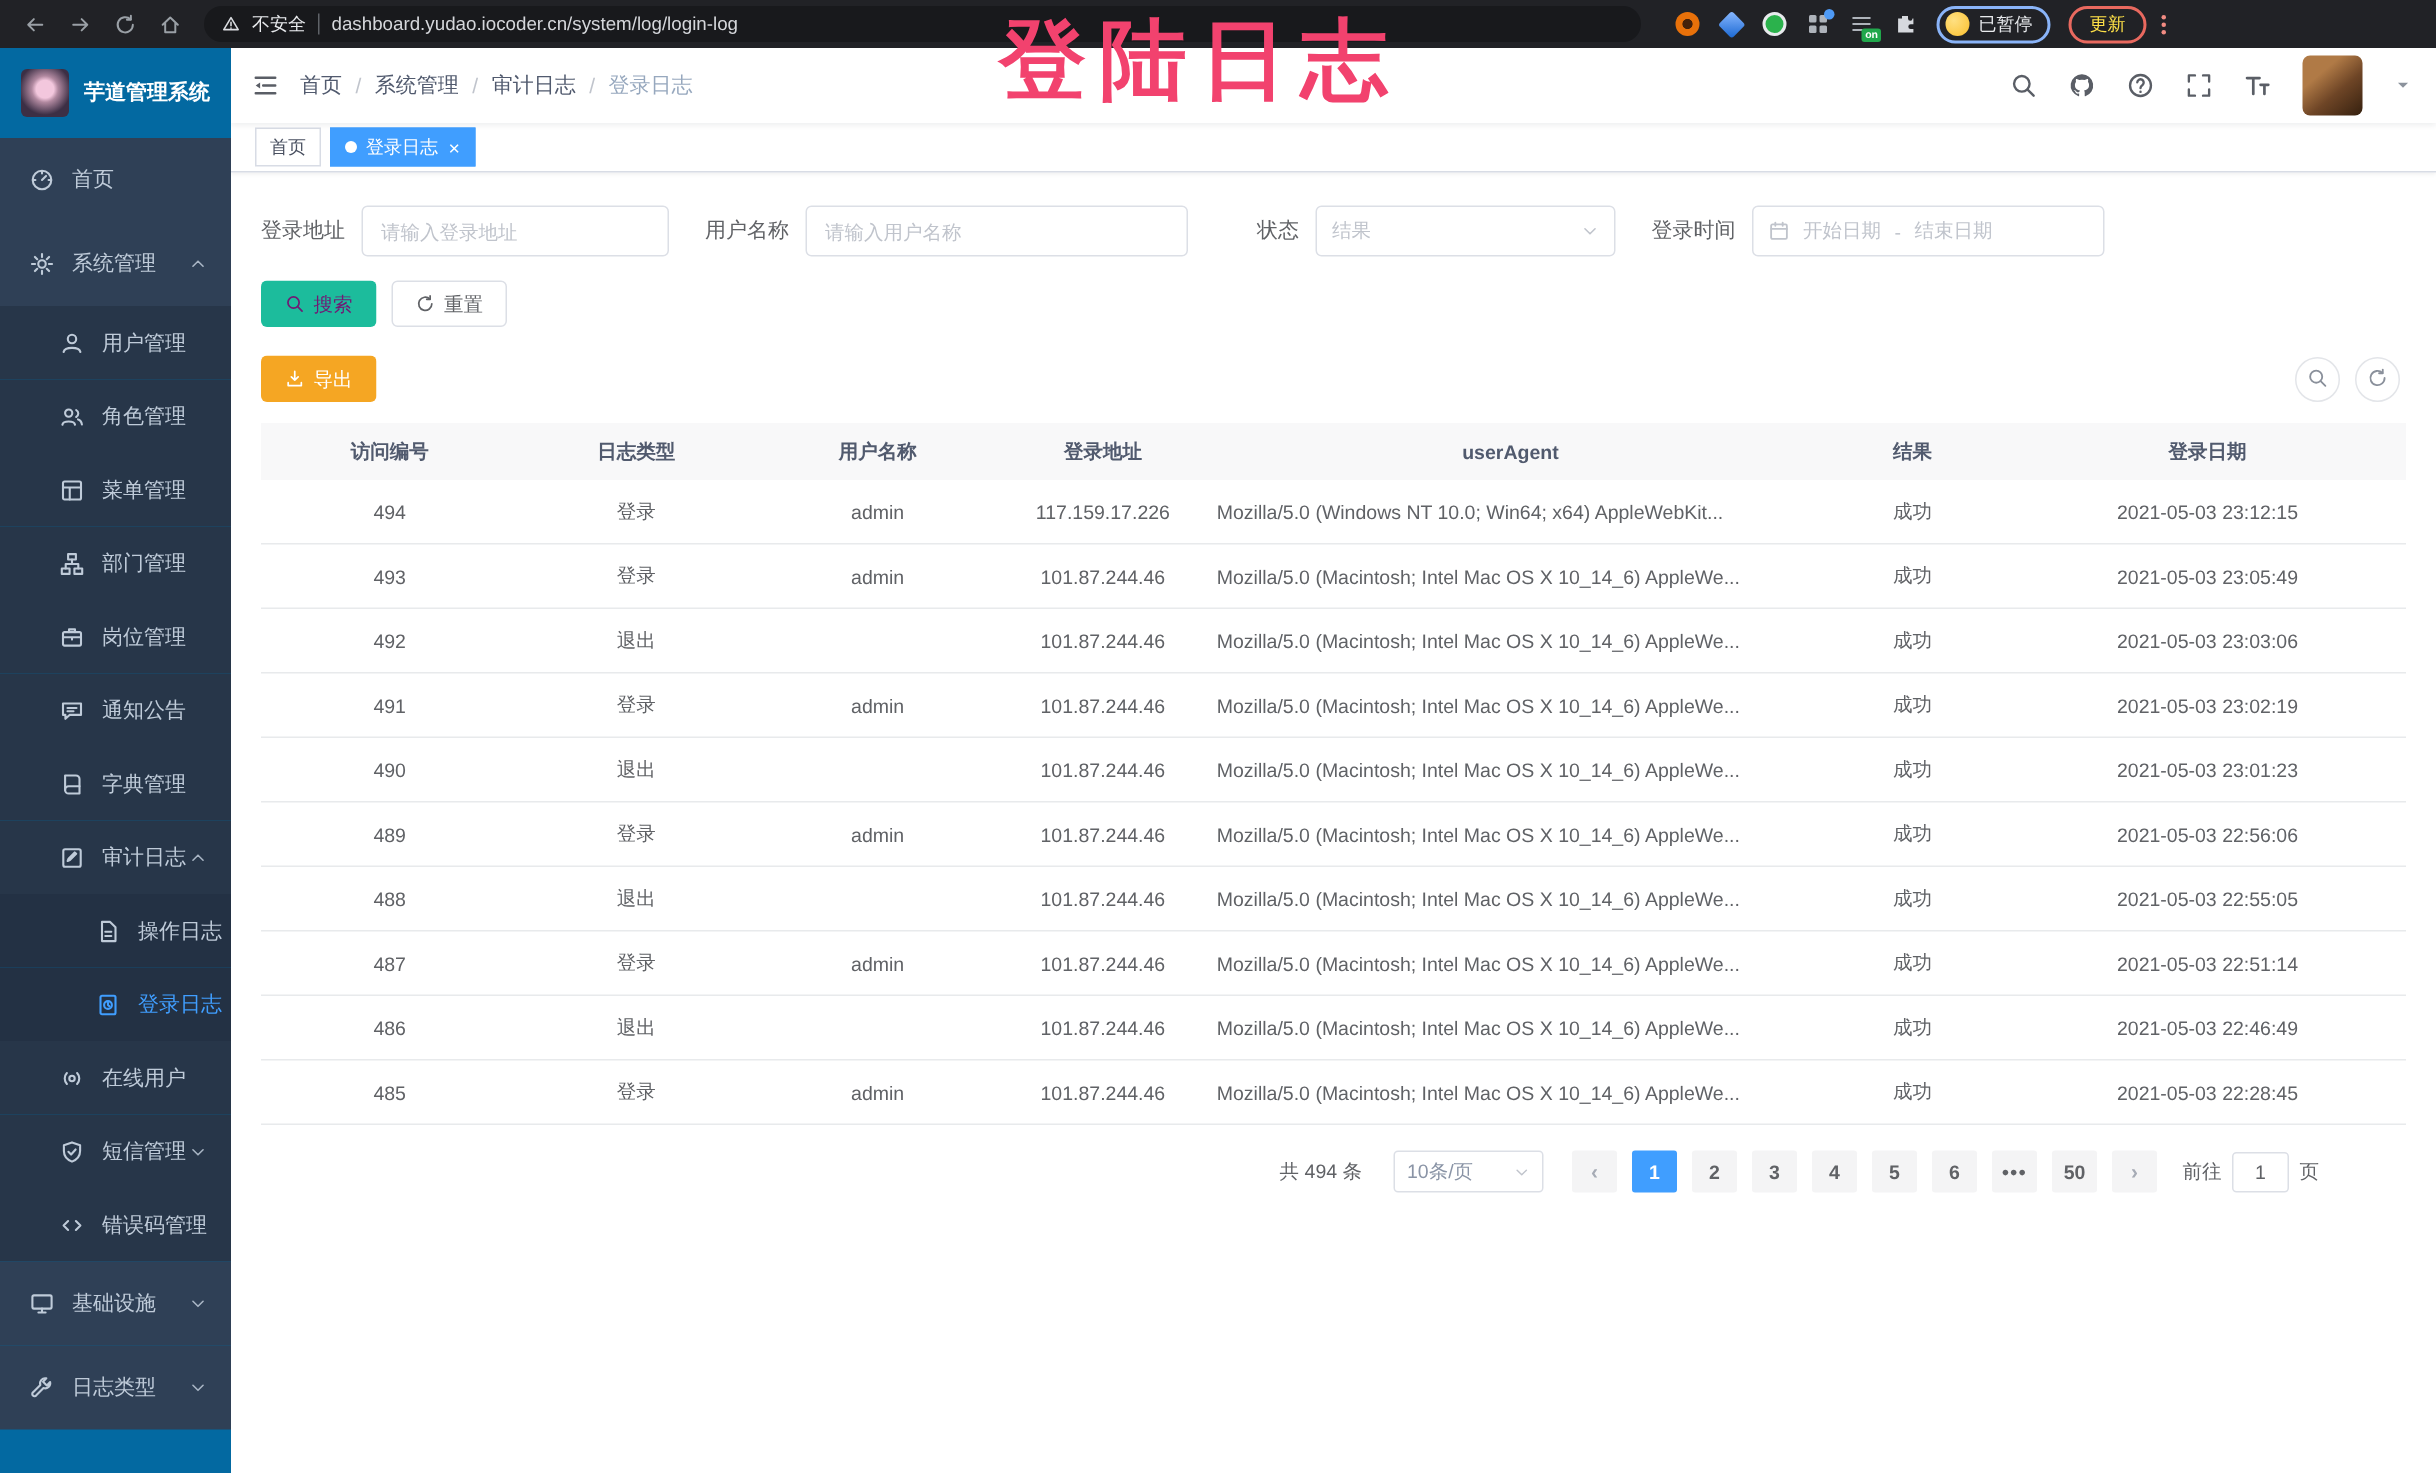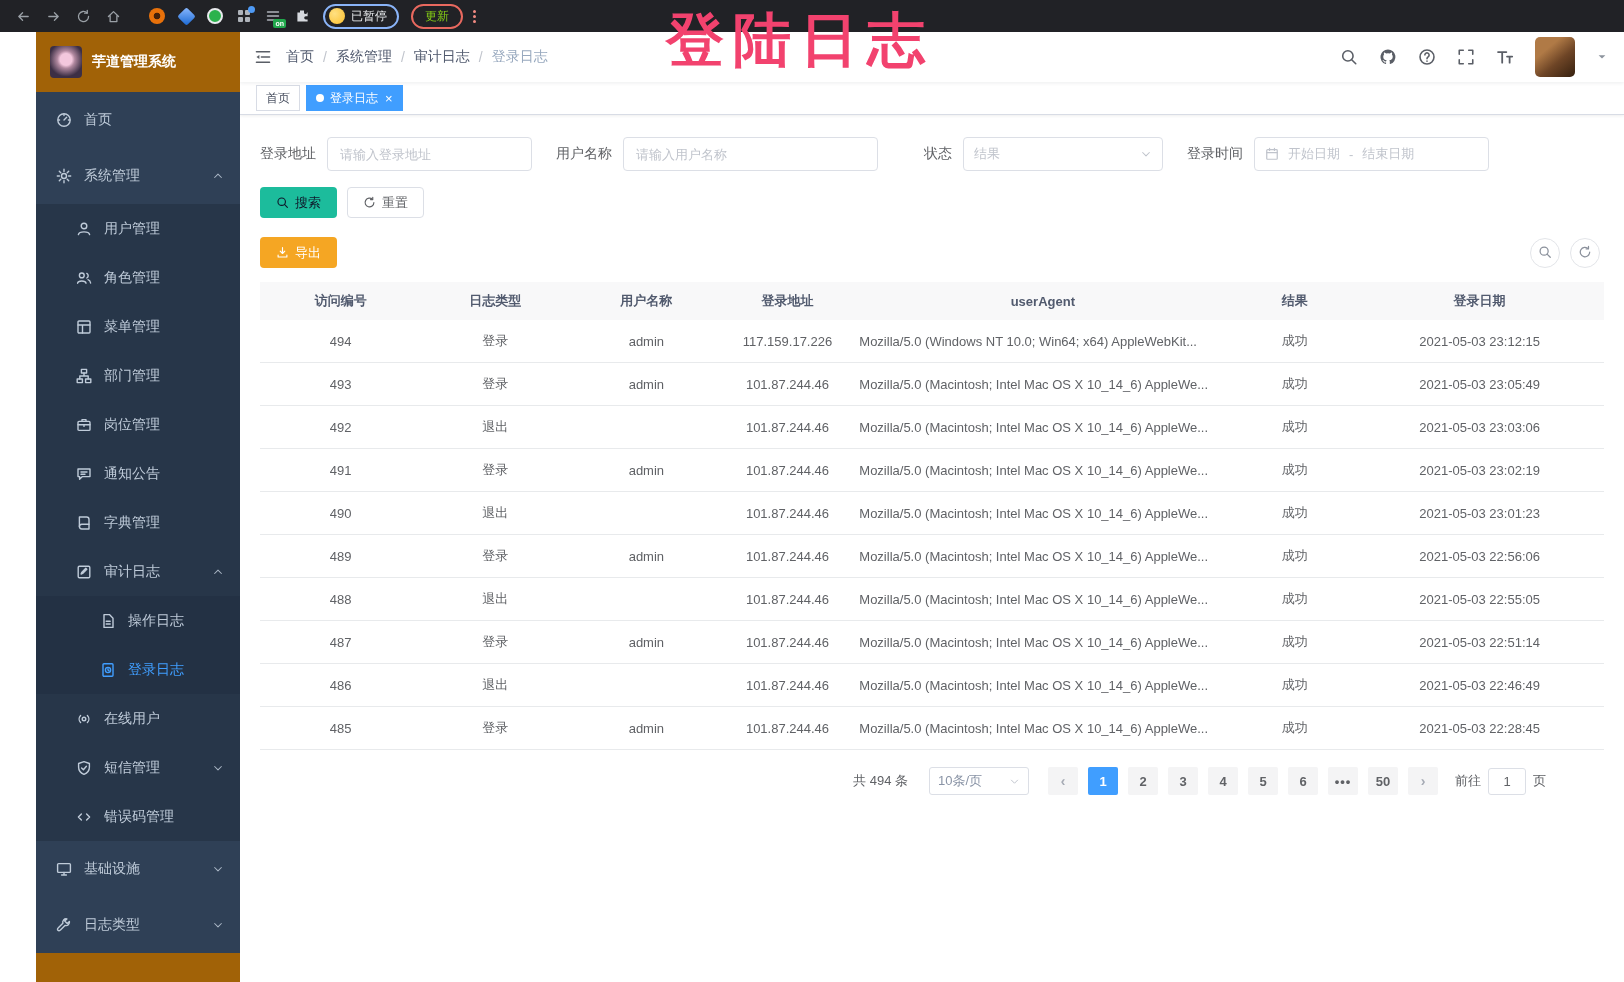--- a/index.html
+++ b/index.html
@@ -24,27 +24,27 @@
   .ext-gem { width:13px; height:13px; background:linear-gradient(135deg,#8ab9ff,#1967d2); transform:rotate(45deg); border-radius:2px; }
   .ext-green { width:16px; height:16px; border-radius:50%; background:#2bb24c; border:2px solid #e8eaed; }
   .ext svg { width:16px; height:16px; }
   .ext .dot-badge { position:absolute; top:-1px; right:-2px; width:7px; height:7px; border-radius:50%; background:#4e9af5; }
   .on-badge { position:absolute; bottom:-3px; right:-4px; background:#21a84c; color:#fff; font-size:7px; font-weight:700; padding:0 2px; border-radius:2px; line-height:9px; }
   .pill { display:flex; align-items:center; gap:6px; border-radius:14px; padding:2px 10px 2px 4px; margin-left:12px; }
   .pill-paused { border:2px solid #8ab4f8; }
   .emoji-face { width:16px; height:16px; border-radius:50%; background:radial-gradient(circle at 35% 35%,#ffe082,#fbc02d); }
   .pill-label { color:#e8eaed; font-size:12px; white-space:nowrap; }
   .pill-update { border:2px solid #e9695f; padding:2px 12px; }
-  .pill-update .pill-label { color:#84cc16; }
+  .pill-update .pill-label { color:#fde047; }
   .kebab { display:flex; flex-direction:column; gap:2px; margin:0 2px 0 10px; }
   .kebab i { width:3px; height:3px; border-radius:50%; background:#f28b82; }
 
   
   .app { display:flex; height:950px; }
-  .sidebar { width:204px; background:#a16207; display:flex; flex-direction:column; flex:none; overflow:hidden;margin-left:36px; }
+  .sidebar { width:154px; background:#0369a1; display:flex; flex-direction:column; flex:none; overflow:hidden; }
   .logo-row { height:60px; display:flex; align-items:center; padding:0 14px; gap:10px; }
   .logo-img { width:32px; height:32px; border-radius:4px; background:radial-gradient(circle at 50% 42%,#f3c7dd 0 24%,#b0889f 36%,#3c2f45 70%); flex:none; }
   .logo-title { color:#fff; font-size:14px; font-weight:700; white-space:nowrap; }
   .menu-item { position:relative; display:flex; align-items:center; font-size:14px; color:#bfcbd9; cursor:pointer; }
   .menu-item.lv1 { height:56px; padding-left:20px; background:#2f4056; }
   .menu-item.lv2 { height:49px; padding-left:40px; background:#273649; }
   .menu-item.lv3 { height:49px; padding-left:64px; background:#233144; }
   .menu-item .ico { width:16px; height:16px; margin-right:12px; display:inline-flex; flex:none; }
   .menu-item .ico svg { width:16px; height:16px; }
   .menu-item .arrow { position:absolute; right:16px; width:12px; height:12px; margin:0; opacity:.85; }
@@ -84,21 +84,21 @@
   .ph-text { color:#c0c4cc; font-size:13px; }
   .select-box .caret-g { color:#c0c4cc; display:flex; }
   .select-box .caret-g svg { width:12px; height:12px; }
   .date-box { width:235px; height:34px; border:1px solid #dcdfe6; border-radius:4px; display:flex; align-items:center; gap:9px; padding:0 10px; cursor:pointer; }
   .date-box .cal { color:#c0c4cc; display:flex; }
   .date-box .cal svg { width:14px; height:14px; }
 
   .btn-row { margin-top:16px; display:flex; gap:10px; }
   .btn { height:31px; padding:0 15px; border-radius:4px; font-size:13px; display:inline-flex; align-items:center; gap:6px; border:1px solid transparent; cursor:pointer; font-family:inherit; }
   .btn .bico { display:flex; } .btn .bico svg { width:13px; height:13px; }
-  .btn-search { background:#1cbc9c; color:#0f172a; }
+  .btn-search { background:#1cbc9c; color:#701a75; }
   .btn-reset { background:#fff; border-color:#dcdfe6; color:#606266; }
   .btn-export { background:#f5a623; color:#fff; }
   .toolbar-row { margin-top:19px; display:flex; justify-content:space-between; align-items:flex-end; }
   .circle-btns { display:flex; gap:10px; margin-right:4px; }
   .circle-btn { width:30px; height:30px; border-radius:50%; border:1px solid #e3e5e9; background:#fff; display:flex; align-items:center; justify-content:center; color:#8a909b; cursor:pointer; }
   .circle-btn svg { width:14px; height:14px; }
 
   .table { margin-top:14px; font-size:13px; color:#606266; }
   .tr { display:flex; align-items:center; }
   .thead { background:#f8f8f9; height:38px; color:#515a6e; font-weight:700; }
@@ -141,20 +141,31 @@
             <path d="M13.4 8A5.4 5.4 0 1111.8 4.2"></path>
             <path d="M12 1.6v2.8H9.2"></path>
           </svg>
         </span>
         <span class="ico">
           <svg viewBox="0 0 16 16" fill="none" stroke="currentColor" stroke-width="1.4" stroke-linecap="round" stroke-linejoin="round">
             <path d="M2.6 8L8 2.8 13.4 8M4.4 7v6.4h7.2V7"></path>
           </svg>
         </span>
       </div>
+    <div class="omnibox">
+      <span class="warn">
+          <svg viewBox="0 0 16 16" fill="none" stroke="currentColor" stroke-width="1.4" stroke-linecap="round" stroke-linejoin="round">
+            <path d="M8 2.4L14.4 13H1.6z"></path>
+            <path d="M8 6.4v3.2M8 11.6v.1"></path>
+          </svg>
+        </span>
+      <span class="sec-label">不安全</span>
+      <span class="om-div"></span>
+      <span class="url-text">dashboard.yudao.iocoder.cn/system/log/login-log</span>
+    </div>
     <span class="star"></span>
     <div class="ext-row" id="ext-row">
         <span class="ext">
           <span class="ext-orange"></span>
         </span>
         <span class="ext">
           <span class="ext-gem"></span>
         </span>
         <span class="ext">
           <span class="ext-green"></span>

